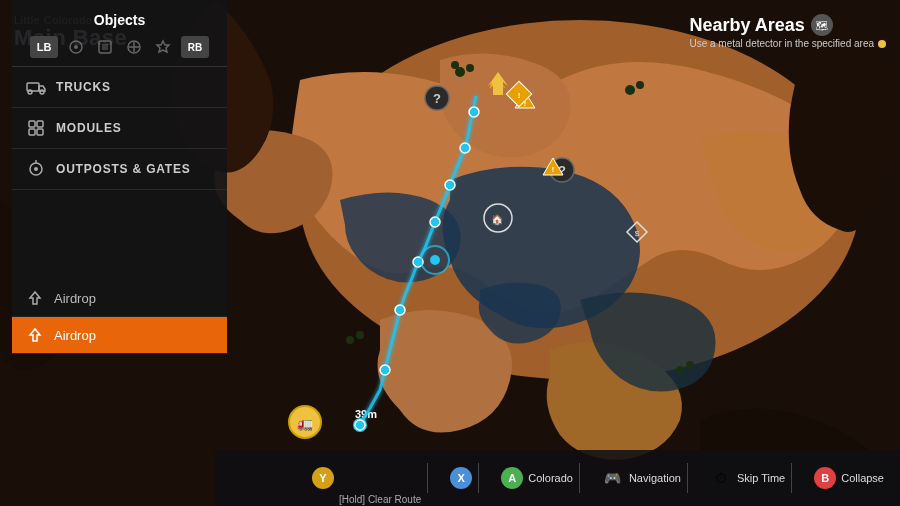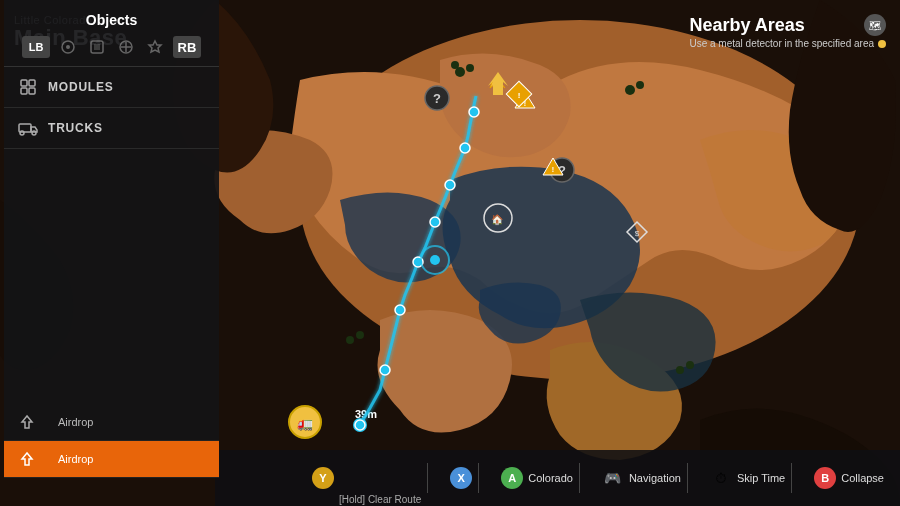--- a/index.html
+++ b/index.html
@@ -54,21 +54,21 @@
       position: absolute;
       top: 14px;
       right: 14px;
       z-index: 10;
       text-align: right;
     }
 
     #nearby-title-row {
       display: flex;
       align-items: center;
-      justify-content: space-between;
+      justify-content: flex-start;
       gap: 6px;
     }
 
     #nearby-title {
       font-size: 18px;
       font-weight: bold;
       color: #fff;
     }
 
     .map-icon-circle {
@@ -96,23 +96,23 @@
       background: #f0c040;
       border-radius: 50%;
       margin-left: 4px;
       vertical-align: middle;
     }
 
     
     #sidebar {
       position: absolute;
       top: 0;
-      left: 4px;
+      left: 12px;
       width: 215px;
-      height: 478px;
+      height: 354px;
       background: rgba(20, 20, 22, 0.92);
       z-index: 20;
       display: flex;
       flex-direction: column;
     }
 
     #sidebar-header {
       padding: 12px 14px 8px;
       border-bottom: 1px solid #333;
     }
@@ -139,21 +139,21 @@
       border-radius: 3px;
       display: flex;
       align-items: center;
       justify-content: center;
       font-size: 10px;
       color: #ccc;
       cursor: pointer;
     }
 
     .filter-btn.lb { background: #444; color: #fff; font-weight: bold; font-size: 11px; }
-    .filter-btn.rb { background: #444; color: #fff; font-weight: bold; font-size: 13px; }
+    .filter-btn.rb { background: #444; color: #fff; font-weight: bold; font-size: 10px; }
 
     .filter-icon {
       width: 22px;
       height: 22px;
       display: flex;
       align-items: center;
       justify-content: center;
       opacity: 0.7;
     }
 
@@ -186,24 +186,24 @@
 
     #sub-items {
       flex-shrink: 0;
     }
 
     .sub-item {
       display: flex;
       align-items: center;
       padding: 9px 14px;
       color: #bbb;
-      font-size: 11px;
+      font-size: 13px;
       border-bottom: 1px solid #222;
       cursor: pointer;
-      gap: 22px;
+      gap: 10px;
     }
 
     .sub-item.active {
       background: #e8650a;
       color: #fff;
     }
 
     .sub-icon {
       width: 18px;
       height: 18px;
@@ -439,39 +439,49 @@
             <polygon points="8,2 10,6 14,6 11,9 12,13 8,11 4,13 5,9 2,6 6,6" fill="none" stroke="#888" stroke-width="1.5"></polygon>
           </svg>
       </div>
       <div class="filter-btn rb">RB</div>
     </div>
   </div>
 
   <div id="category-list">
     <div class="category-item">
       <div class="cat-icon">
+        <svg width="20" height="16" viewBox="0 0 20 16">
+            <rect x="1" y="4" width="12" height="8" rx="1" fill="none" stroke="#aaa" stroke-width="1.5"></rect>
+            <path d="M13,7 L17,7 L19,10 L19,12 L13,12Z" fill="none" stroke="#aaa" stroke-width="1.5"></path>
+            <circle cx="4" cy="13" r="2" fill="none" stroke="#aaa" stroke-width="1.5"></circle>
+            <circle cx="16" cy="13" r="2" fill="none" stroke="#aaa" stroke-width="1.5"></circle>
+          </svg>
+      </div>
+      <span>TRUCKS</span>
+    </div>
+    <div class="category-item">
+      <div class="cat-icon">
         <svg width="18" height="18" viewBox="0 0 18 18">
             <rect x="2" y="2" width="6" height="6" rx="1" fill="none" stroke="#aaa" stroke-width="1.5"></rect>
             <rect x="10" y="2" width="6" height="6" rx="1" fill="none" stroke="#aaa" stroke-width="1.5"></rect>
             <rect x="2" y="10" width="6" height="6" rx="1" fill="none" stroke="#aaa" stroke-width="1.5"></rect>
             <rect x="10" y="10" width="6" height="6" rx="1" fill="none" stroke="#aaa" stroke-width="1.5"></rect>
           </svg>
       </div>
       <span>MODULES</span>
     </div>
     <div class="category-item">
       <div class="cat-icon">
-        <svg width="20" height="16" viewBox="0 0 20 16">
-            <rect x="1" y="4" width="12" height="8" rx="1" fill="none" stroke="#aaa" stroke-width="1.5"></rect>
-            <path d="M13,7 L17,7 L19,10 L19,12 L13,12Z" fill="none" stroke="#aaa" stroke-width="1.5"></path>
-            <circle cx="4" cy="13" r="2" fill="none" stroke="#aaa" stroke-width="1.5"></circle>
-            <circle cx="16" cy="13" r="2" fill="none" stroke="#aaa" stroke-width="1.5"></circle>
-          </svg>
-      </div>
-      <span>TRUCKS</span>
+        <svg width="18" height="18" viewBox="0 0 18 18">
+            <circle cx="9" cy="9" r="6" fill="none" stroke="#aaa" stroke-width="1.5"></circle>
+            <circle cx="9" cy="9" r="2" fill="#aaa"></circle>
+            <line x1="9" y1="3" x2="9" y2="0" stroke="#aaa" stroke-width="1.5"></line>
+          </svg>
+      </div>
+      <span>OUTPOSTS &amp; GATES</span>
     </div>
   </div>
 
   <div id="sub-items">
     <div class="sub-item">
       <div class="sub-icon">
         <svg width="16" height="16" viewBox="0 0 16 16">
             <path d="M8,2 L3,8 L6,8 L6,14 L10,14 L10,8 L13,8 Z" fill="none" stroke="#aaa" stroke-width="1.5"></path>
           </svg>
       </div>

